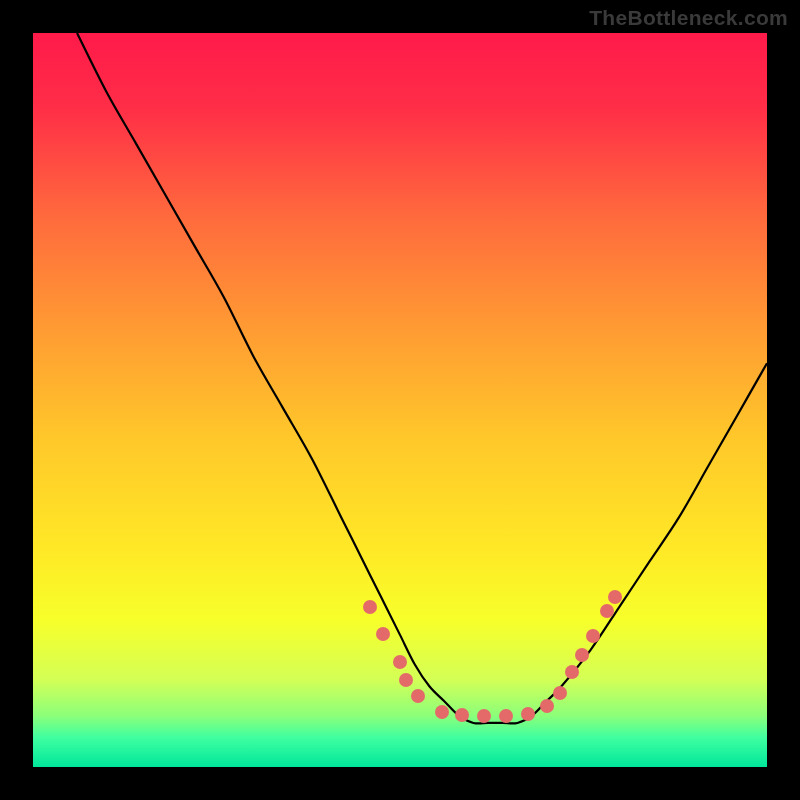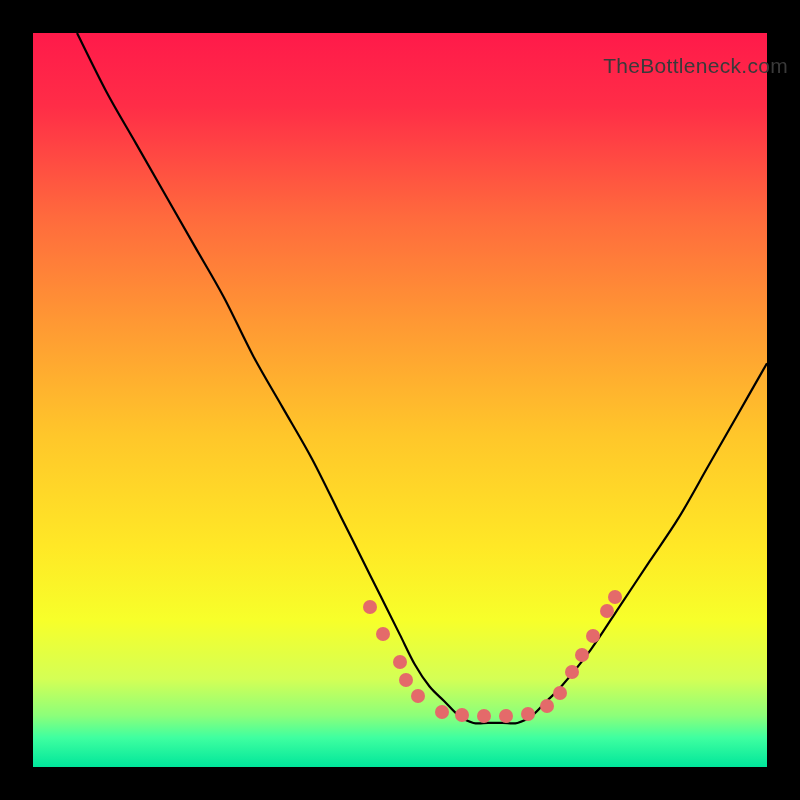--- a/index.html
+++ b/index.html
@@ -16,25 +16,24 @@
     width: 800px;
     height: 800px;
     background: #000000;
   }
   .watermark {
     position: absolute;
     top: 6px;
     right: 12px;
     color: #3a3a3a;
     font-size: 21px;
-    font-weight: 400;
+    font-weight: 700;
     letter-spacing: 0.3px;
     user-select: none;
     z-index: 4;
-    margin-top: 48px;
   }
   svg.plot {
     position: absolute;
     top: 0;
     left: 0;
     width: 800px;
     height: 800px;
     display: block;
   }
 </style>

